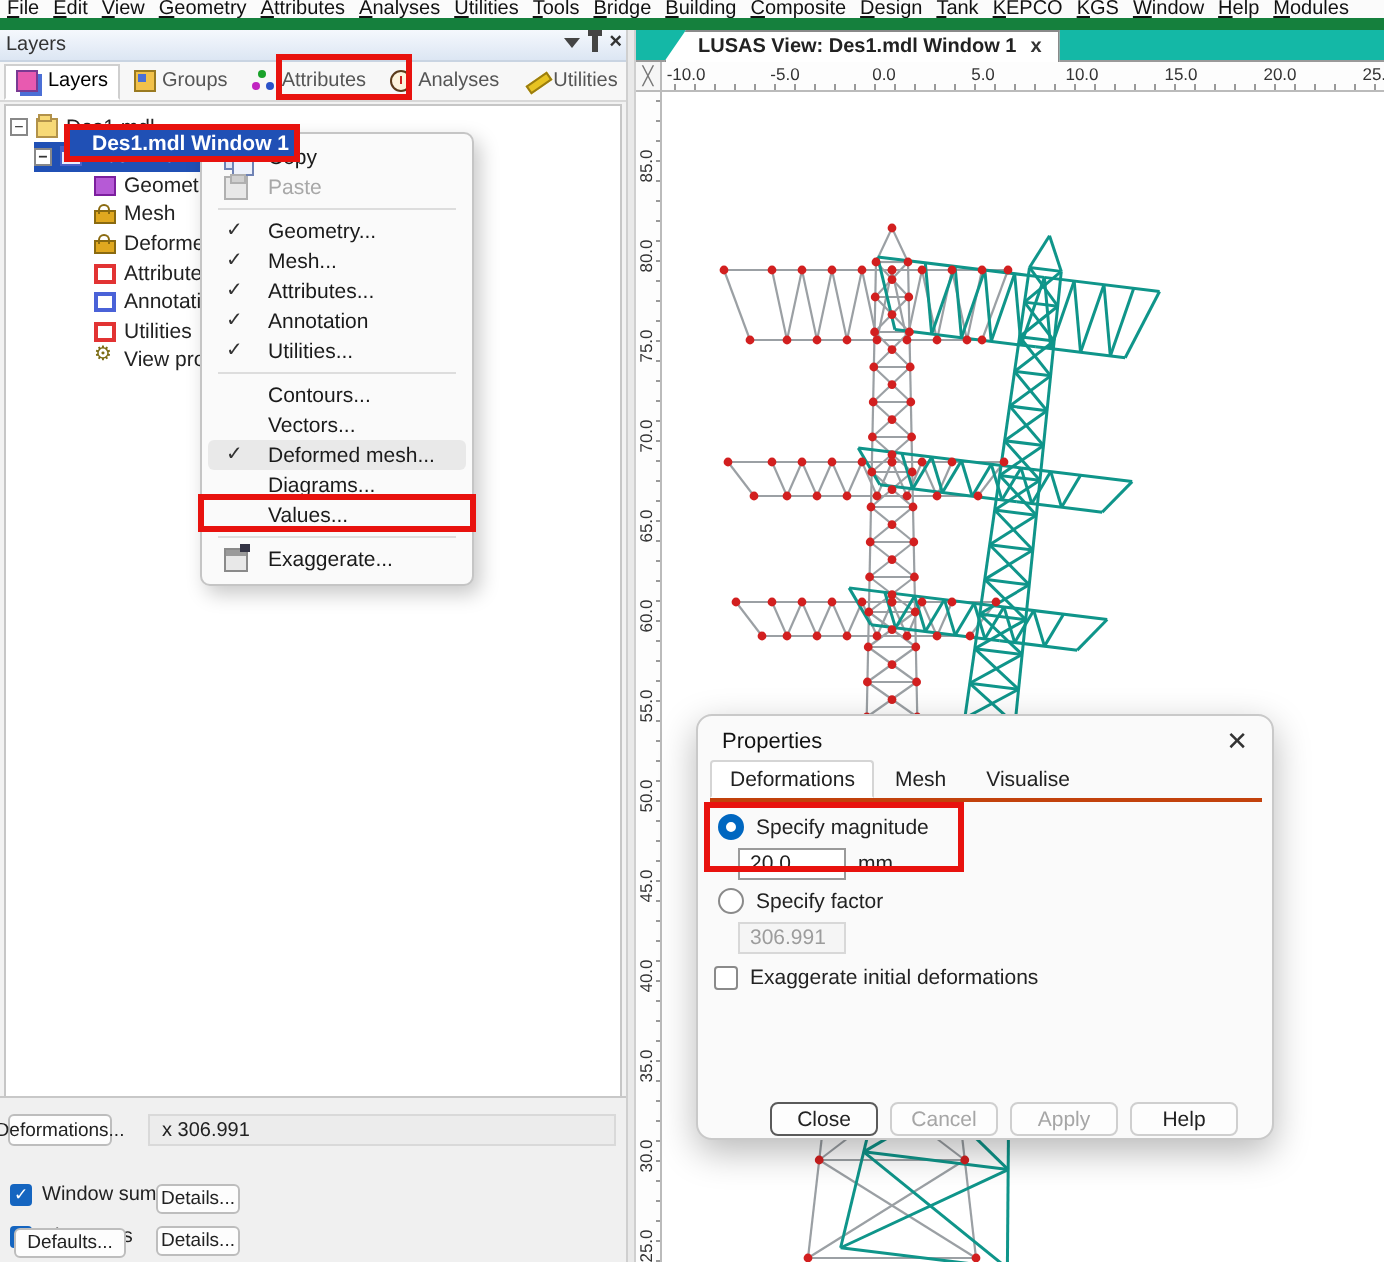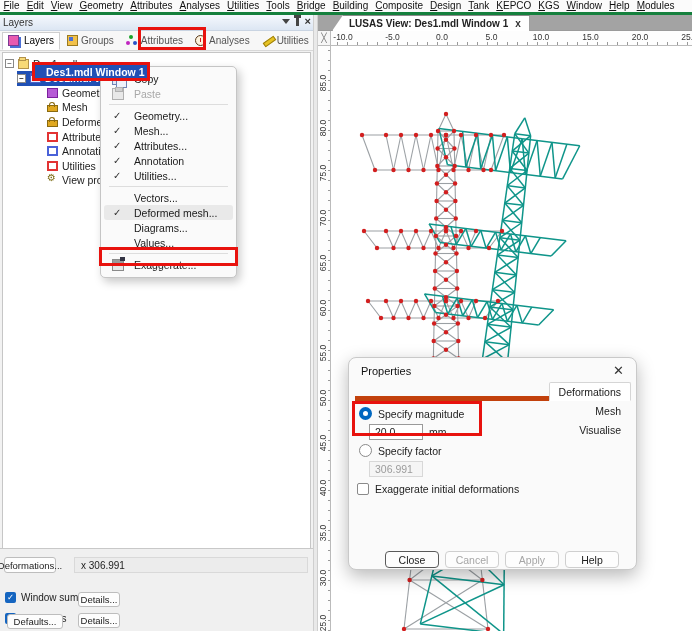--- a/index.html
+++ b/index.html
@@ -1,21 +1,21 @@
 <!DOCTYPE html>
 <html><head>
 <meta charset="utf-8">
 <style>
   * { margin:0; padding:0; box-sizing:border-box; }
   html,body { width:692px; height:631px; overflow:hidden; }
   body { font-family:"Liberation Sans","DejaVu Sans",sans-serif; font-size:10.5px; color:#222; background:#fff; position:relative; }
   .abs { position:absolute; }
 
   
-  #menubar { left:0; top:0; width:692px; height:15px; background:#fbfbfb; border-bottom:3px solid #15803d; display:flex; align-items:center; white-space:nowrap; overflow:hidden; }
+  #menubar { left:0; top:0; width:692px; height:15px; background:#fbfbfb; border-bottom:6px solid #15803d; display:flex; align-items:center; white-space:nowrap; overflow:hidden; }
   .menu-item { font-size:10px; padding:0 3.5px; line-height:14px; color:#111; cursor:default; }
   .menu-item u { text-decoration:underline; }
 
   
   #left-panel { left:0; top:15px; width:313px; height:616px; background:#f2f2f2; }
   #panel-header { position:absolute; left:0; top:0; width:313px; height:16px; background:linear-gradient(#f5f8fd,#dce6f3); border-bottom:1px solid #c9d4e2; display:flex; align-items:center; }
   #panel-header .title { padding-left:3px; font-size:10px; color:#333; }
   .hdr-icons { position:absolute; right:2px; top:1px; display:flex; align-items:center; gap:6px; }
   .tri-down { width:0; height:0; border-left:4px solid transparent; border-right:4px solid transparent; border-top:5px solid #444; }
   .pin { width:3px; height:8px; background:#444; position:relative; }
@@ -65,21 +65,21 @@
   .chk-row { position:absolute; display:flex; align-items:center; gap:5px; font-size:10px; }
   .bluechk { width:11px; height:11px; background:#1565c0; border-radius:2px; color:#fff; font-size:8.5px; line-height:11px; text-align:center; }
   #details1-btn { position:absolute; left:78px; top:43px; width:42px; height:15px; }
   #details2-btn { position:absolute; left:78px; top:64px; width:42px; height:15px; }
   #defaults-btn { position:absolute; left:7px; top:82px; width:56px; height:15px; top:unset; bottom:2px; }
 
   
   #splitter { left:313px; top:15px; width:5px; height:616px; background:#e9e9e9; border-left:1px solid #cfcfcf; border-right:1px solid #cfcfcf; }
 
   
-  #doc-tabstrip { left:318px; top:15px; width:374px; height:16px; background:#a3a3a3; border-bottom:1px solid #9a9a9a; }
+  #doc-tabstrip { left:318px; top:15px; width:374px; height:16px; background:#14b8a6; border-bottom:1px solid #9a9a9a; }
   #doc-tab { position:absolute; left:14px; top:0; height:16px; padding:0 8px 0 16px; background:#fff; border:1px solid #8a8a8a; border-bottom:none; clip-path:polygon(11px 0, 100% 0, 100% 100%, 0 100%); display:flex; align-items:center; gap:7px; font-weight:bold; font-size:10px; }
   #doc-tab .close { font-weight:bold; color:#333; font-size:10px; }
   #ruler-corner { left:318px; top:31px; width:13px; height:15px; background:#f6f6f6; border-right:1px solid #bbb; border-bottom:1px solid #bbb; color:#777; font-size:9px; line-height:14px; text-align:center; }
   #h-ruler { left:331px; top:31px; width:361px; height:15px; background:#fdfdfd; border-bottom:1px solid #bbb; background-image:repeating-linear-gradient(90deg,#999 0 1px,transparent 1px 10px); background-size:100% 3px; background-repeat:no-repeat; background-position:6px 11px; }
   .hlab { position:absolute; top:1px; transform:translateX(-50%); font-size:8.5px; color:#333; }
   #v-ruler { left:318px; top:46px; width:13px; height:585px; background:#fdfdfd; border-right:1px solid #bbb; background-image:repeating-linear-gradient(180deg,#999 0 1px,transparent 1px 10px); background-size:3px 100%; background-repeat:no-repeat; background-position:10px 4px; }
   .vlab { position:absolute; left:-9px; width:28px; text-align:center; transform:rotate(-90deg); font-size:8.5px; color:#333; }
   #canvas { left:331px; top:46px; width:361px; height:585px; background:#fff; }
 
   
@@ -96,21 +96,21 @@
   .mico-paste::after { content:''; position:absolute; left:2px; top:-2px; width:6px; height:3px; background:#cfcfcf; border:1px solid #b0b0b0; }
   .mico-delete::after { content:'✕'; position:absolute; left:0; top:-2px; color:#e02020; font-weight:bold; font-size:11px; }
   .mico-props { border:1px solid #8a8a8a; background:#e8e8e8; }
   .mico-props::before { content:''; position:absolute; left:0; top:0; width:10px; height:3px; background:#9a9a9a; }
   .mico-props::after { content:''; position:absolute; right:-2px; top:-3px; width:5px; height:4px; background:#334; }
 
   
   #dialog { left:348px; top:357px; width:289px; height:213px; background:#fafafa; border:1px solid #c9c9c9; border-radius:8px; box-shadow:0 6px 18px rgba(0,0,0,.28); z-index:5; }
   #dlg-title { position:absolute; left:12px; top:7px; font-size:11px; color:#111; }
   #dlg-close { position:absolute; right:12px; top:5px; font-size:13px; color:#333; }
-  #dlg-tabs { position:absolute; left:6px; top:24px; width:276px; height:19px; display:flex; align-items:flex-end; border-bottom:5px solid #c2410c;flex-direction:column; }
+  #dlg-tabs { position:absolute; left:6px; top:24px; width:276px; height:19px; display:flex; align-items:flex-end; border-bottom:2px solid #c2410c; }
   .dtab { font-size:10.5px; color:#222; padding:3px 9px 2px; border:1px solid transparent; }
   .dtab.active { background:#fff; border-color:#d5d5d5; border-bottom-color:#fff; border-radius:2px 2px 0 0; }
   .radio { width:13px; height:13px; border-radius:50%; flex:0 0 13px; }
   .radio.sel { border:4px solid #0067c0; background:#fff; }
   .radio.unsel { border:1px solid #8a8a8a; background:#fff; }
   .dlg-row { position:absolute; display:flex; align-items:center; gap:6px; font-size:10.5px; }
   .tinput { width:54px; height:16px; background:#fff; border:1px solid #9a9a9a; font-size:10.5px; display:flex; align-items:center; padding-left:5px; }
   .tinput.disabled { background:#f5f5f5; border-color:#d8d8d8; color:#9c9c9c; }
   .chkbox { width:12px; height:12px; border:1px solid #8a8a8a; background:#fff; border-radius:2px; flex:0 0 12px; }
   .dlg-btn { position:absolute; top:193px; width:54px; height:17px; border-radius:4px; font-size:10.5px; display:flex; align-items:center; justify-content:center; background:#fdfdfd; border:1px solid #cfcfcf; }
@@ -692,20 +692,23 @@
     <div class="mi">
       <span class="chk">✓</span>
       <span>Annotation</span>
     </div>
     <div class="mi">
       <span class="chk">✓</span>
       <span>Utilities...</span>
     </div>
     <div class="msep"></div>
     <div class="mi">
+      <span>Contours...</span>
+    </div>
+    <div class="mi">
       <span>Vectors...</span>
     </div>
     <div class="mi hl">
       <span class="chk">✓</span>
       <span>Deformed mesh...</span>
     </div>
     <div class="mi">
       <span>Diagrams...</span>
     </div>
     <div class="mi">

